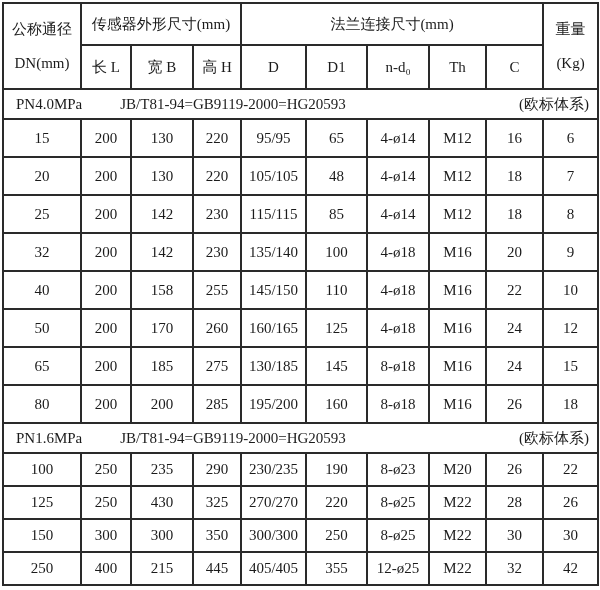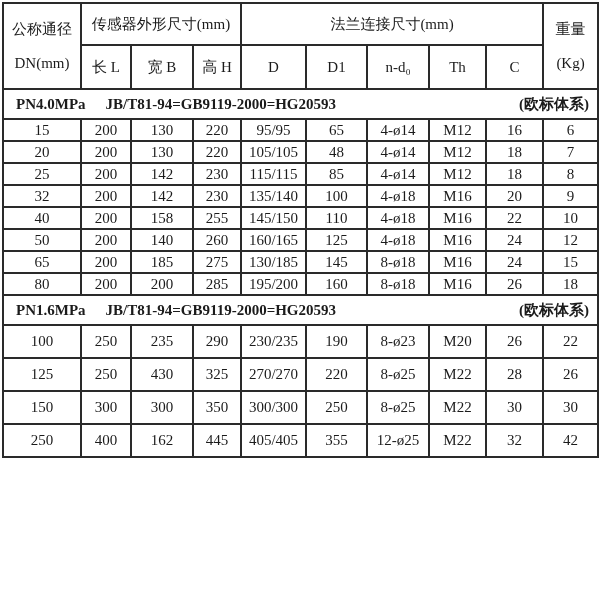--- a/index.html
+++ b/index.html
@@ -23,30 +23,30 @@
     vertical-align:middle;
     font-weight:normal;
     font-size:15px;
     padding:0;
     overflow:hidden;
     white-space:nowrap;
   }
   tr.h1 { height:42px; }
   tr.h2 { height:44px; }
   tr.pn { height:30px; }
-  tr.d1 { height:22px; }
+  tr.d1 { height:38px; }
   tr.d2 { height:33px; }
   th .l2 { margin-top:16px; }
-  td.pn-cell { text-align:center;font-weight:bold; }
+  td.pn-cell { text-align:center; }
   .pn-flex {
     display:flex;
     align-items:center;
     padding:0 8px 0 12px;
   }
-  .pn-flex .std { margin-left:20px; }
+  .pn-flex .std { margin-left:38px; }
   .pn-flex .note { margin-left:auto; }
 </style>
 </head>
 <body>
 
 <table class="spec">
   <colgroup>
     <col style="width:78px">
       <col style="width:50px">
       <col style="width:62px">
@@ -149,21 +149,21 @@
     <td>145/150</td>
     <td>110</td>
     <td>4-ø18</td>
     <td>M16</td>
     <td>22</td>
     <td>10</td>
   </tr>
   <tr class="d1">
     <td>50</td>
     <td>200</td>
-    <td>140</td>
+    <td>170</td>
     <td>260</td>
     <td>160/165</td>
     <td>125</td>
     <td>4-ø18</td>
     <td>M16</td>
     <td>24</td>
     <td>12</td>
   </tr>
   <tr class="d1">
     <td>65</td>
@@ -232,21 +232,21 @@
     <td>300/300</td>
     <td>250</td>
     <td>8-ø25</td>
     <td>M22</td>
     <td>30</td>
     <td>30</td>
   </tr>
   <tr class="d2">
     <td>250</td>
     <td>400</td>
-    <td>162</td>
+    <td>215</td>
     <td>445</td>
     <td>405/405</td>
     <td>355</td>
     <td>12-ø25</td>
     <td>M22</td>
     <td>32</td>
     <td>42</td>
   </tr>
 </tbody>
   </table>

